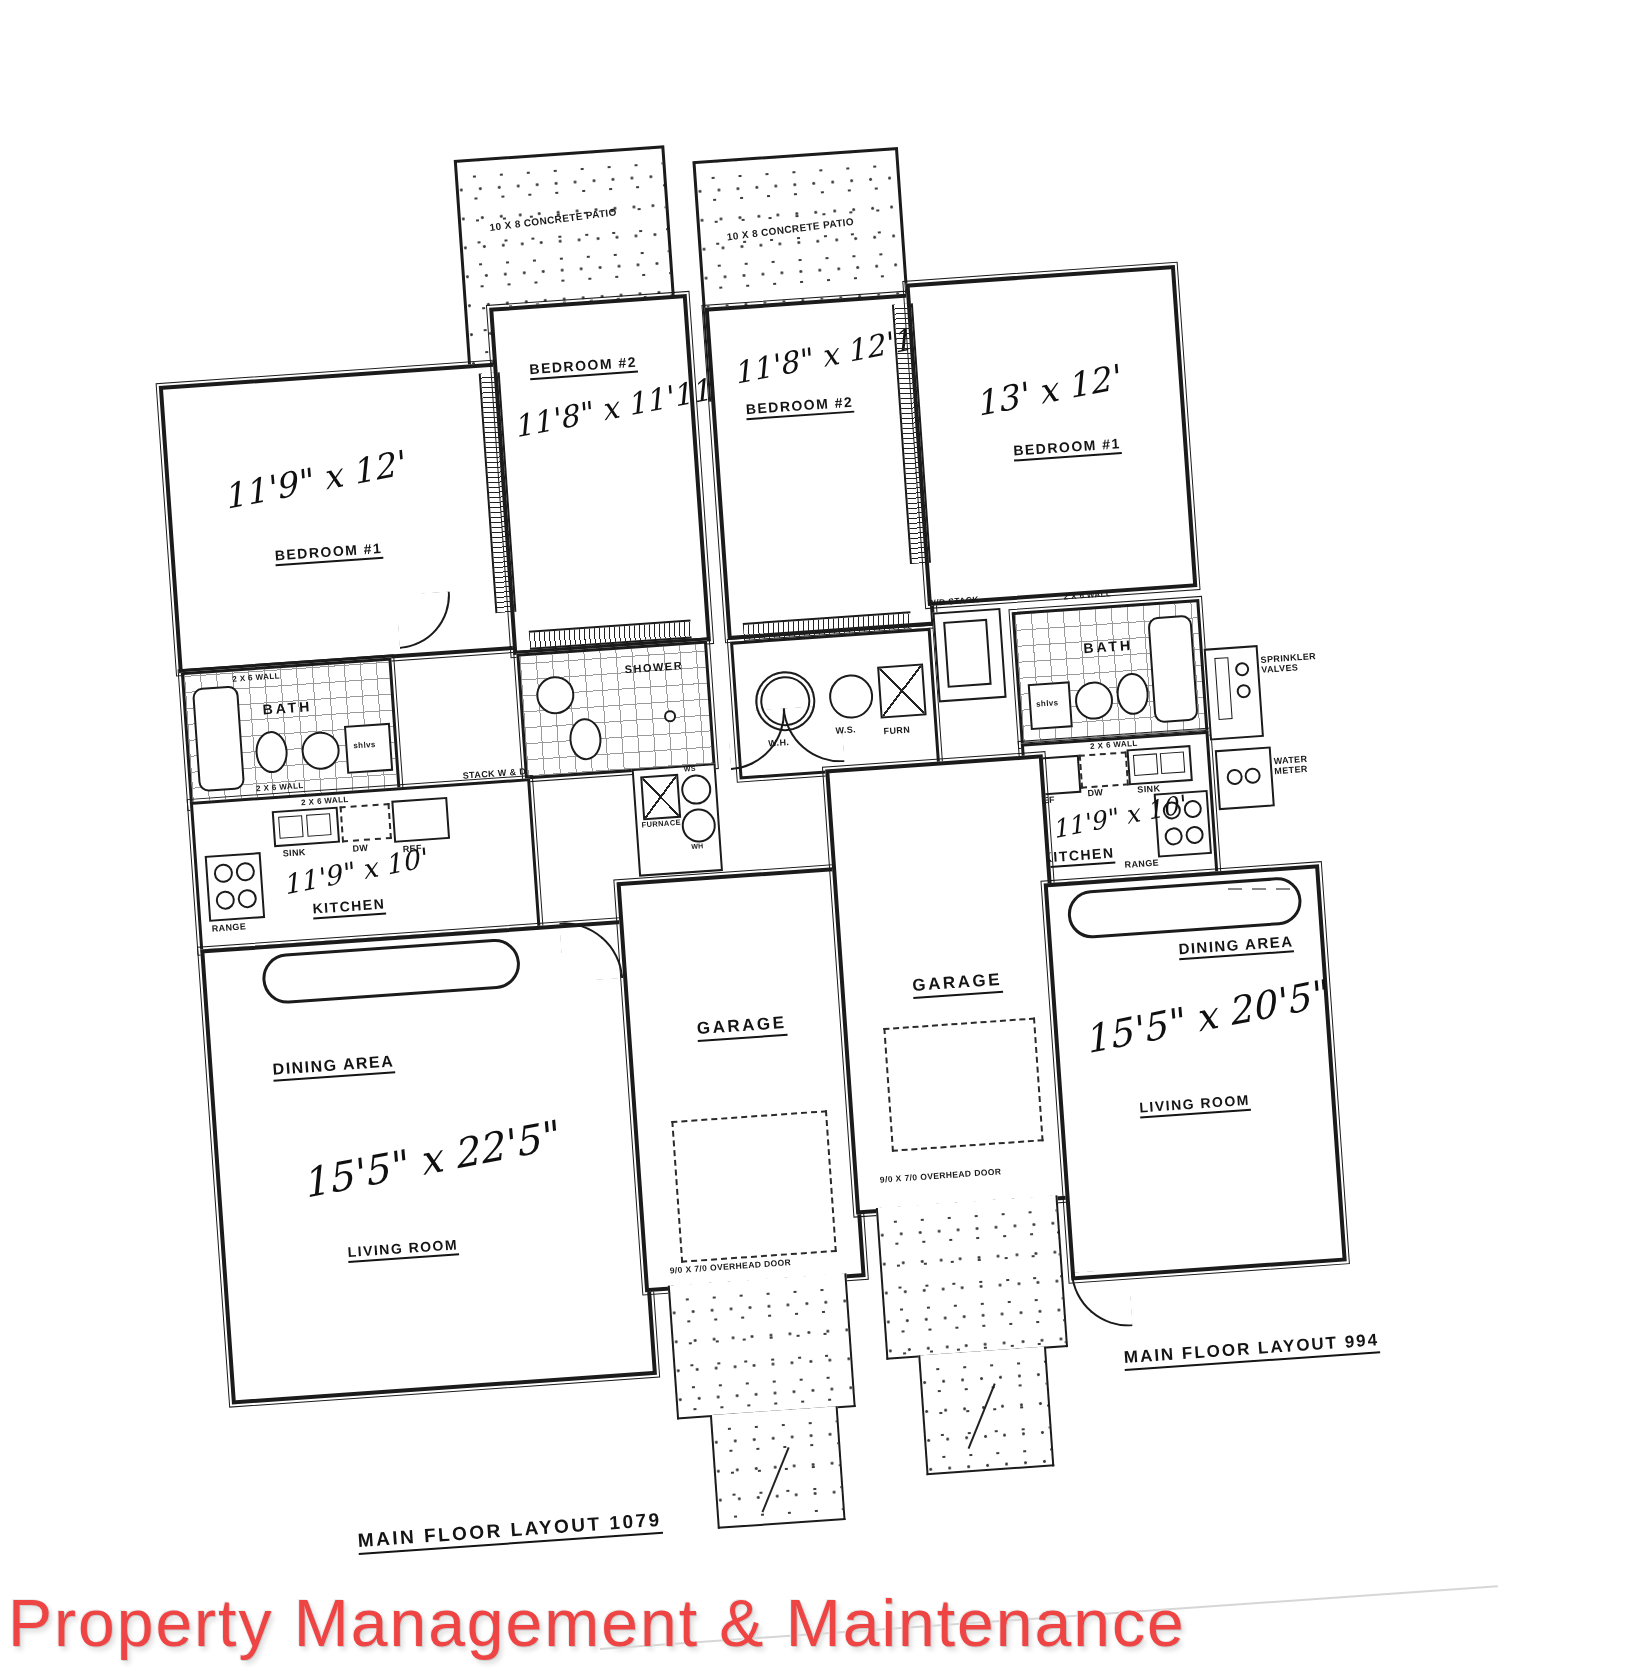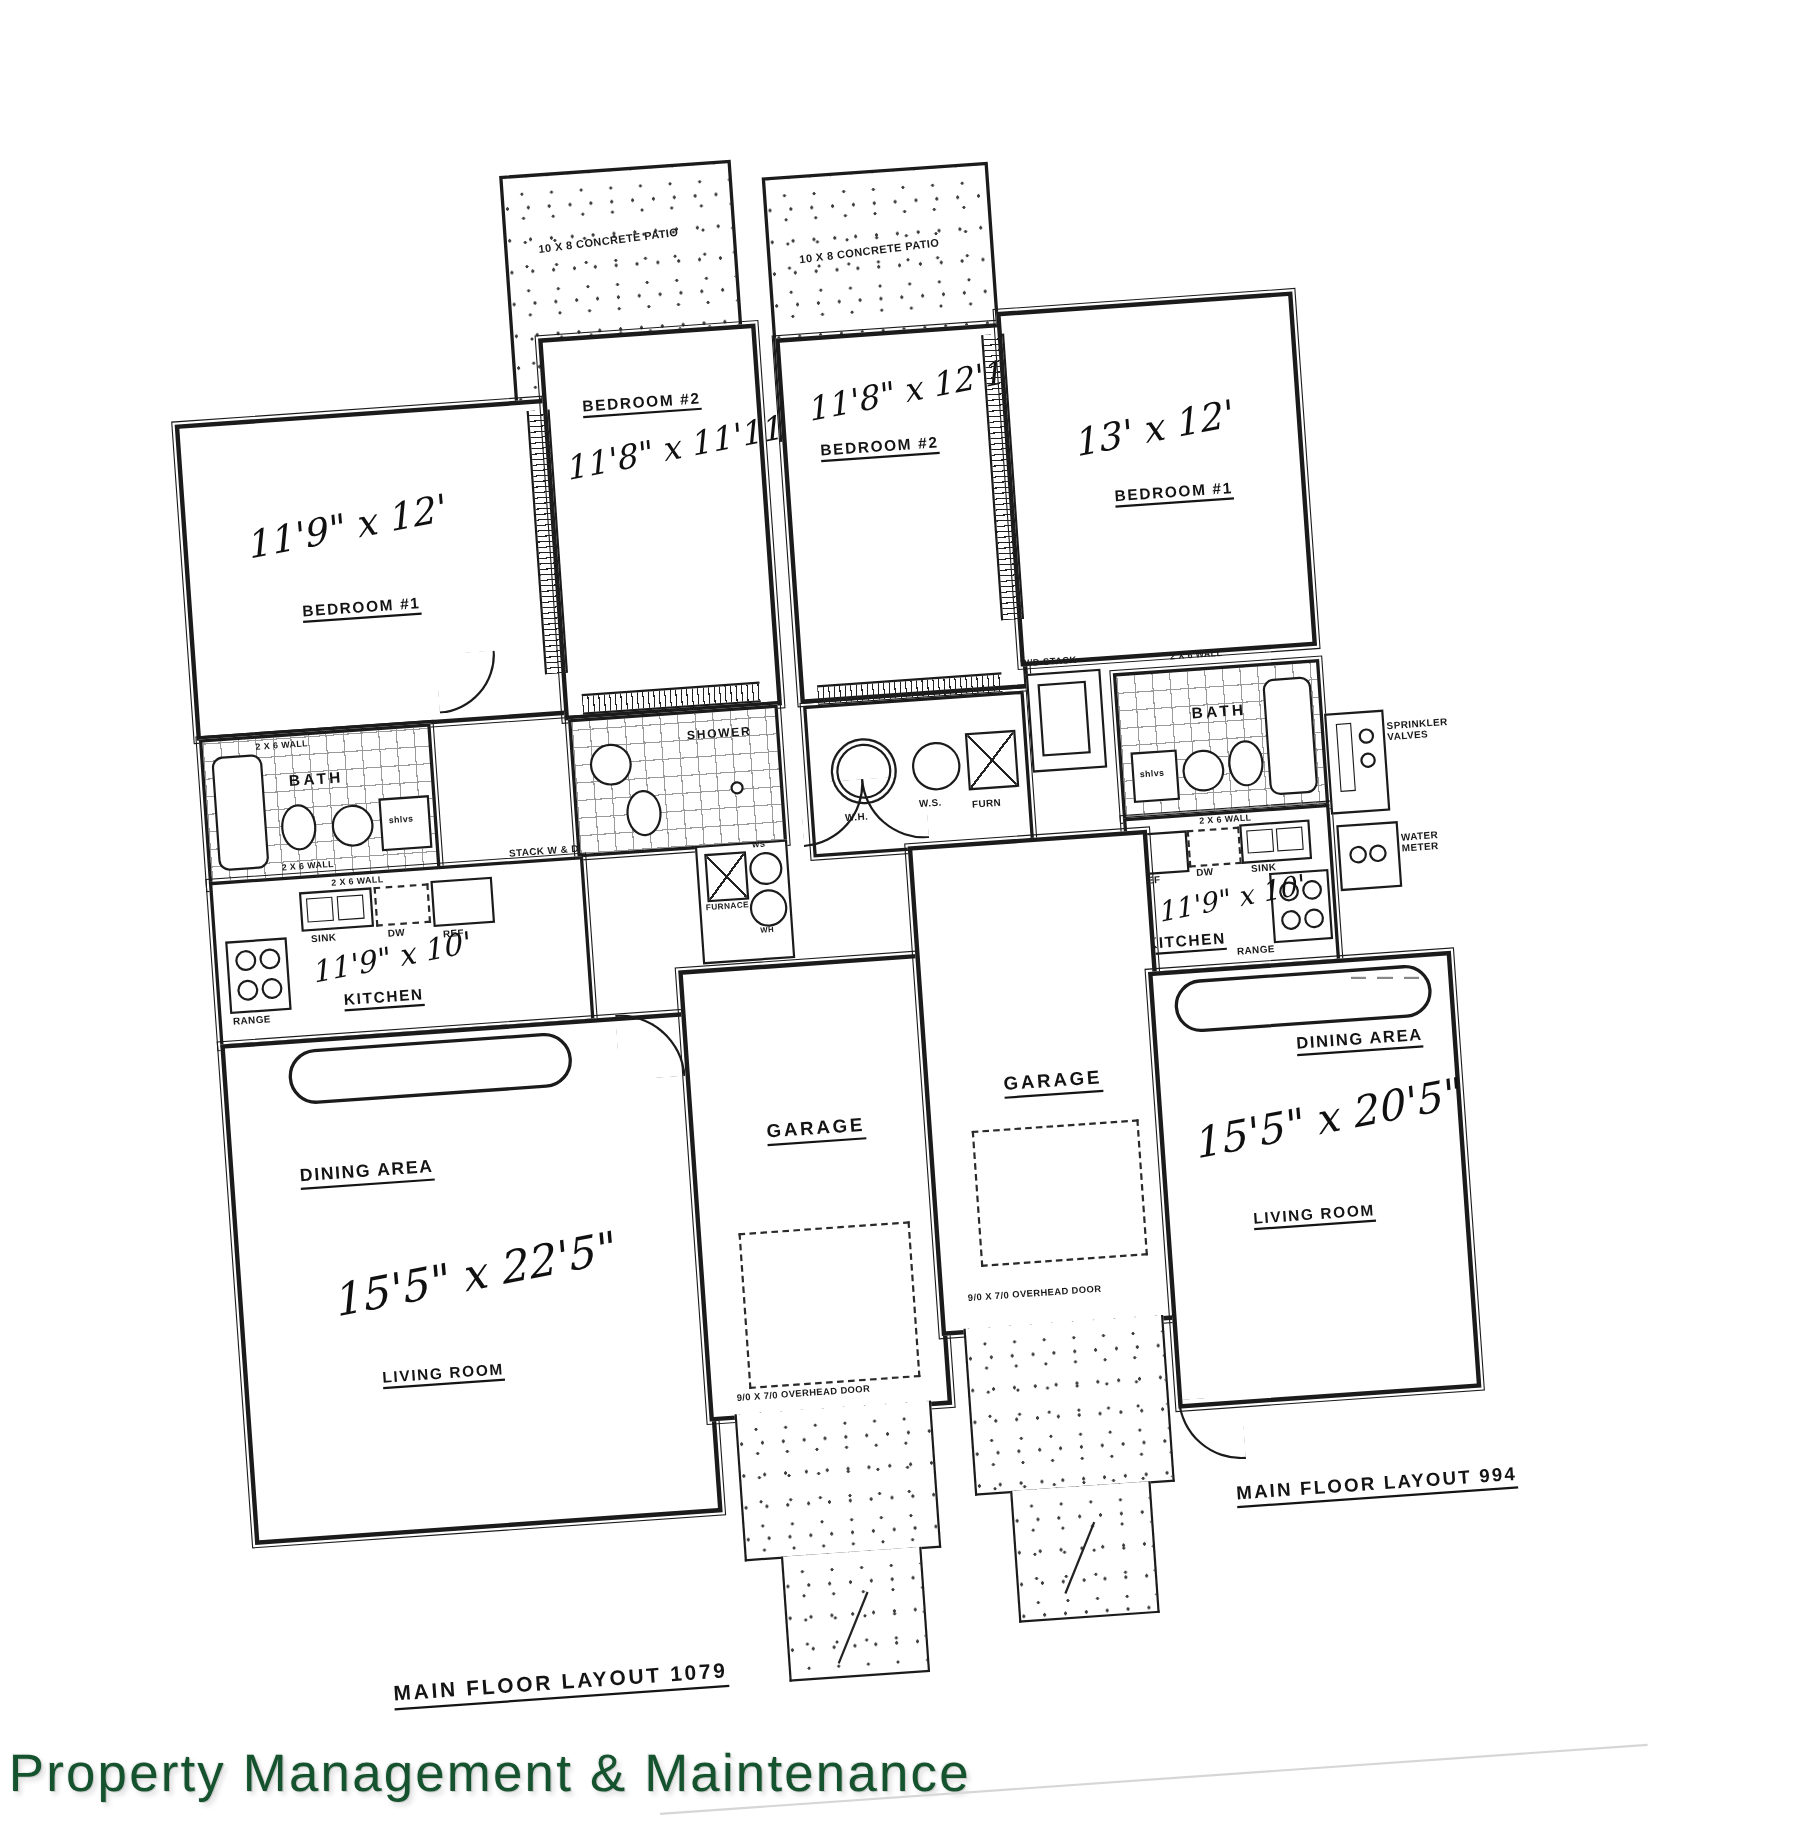--- a/index.html
+++ b/index.html
@@ -35,22 +35,22 @@
   .xbox{position:absolute;border:2px solid #1b1b1b;background:
       linear-gradient(to top right, transparent calc(50% - 1px), #222 calc(50% - 1px) calc(50% + 1px), transparent calc(50% + 1px)),
       linear-gradient(to top left , transparent calc(50% - 1px), #222 calc(50% - 1px) calc(50% + 1px), transparent calc(50% + 1px));}
   .arc{position:absolute;border:2px solid #1a1a1a;background:transparent;}
   .arc-bl{border-right:none;border-top:none;border-radius:0 0 0 100%;}
   .arc-br{border-left:none;border-top:none;border-radius:0 0 100% 0;}
   .arc-tr{border-left:none;border-bottom:none;border-radius:0 100% 0 0;}
   .counter{position:absolute;border:3px solid #1b1b1b;border-radius:26px;background:#fff;}
   .drive-arrow{position:absolute;width:2px;height:70px;background:#222;transform:rotate(26deg);}
   
-  .watermark{position:absolute;left:8px;top:1585px;font-size:48px;font-weight:500;
-      letter-spacing:2px;color:#14532d;white-space:nowrap;
+  .watermark{position:absolute;left:8px;top:1585px;font-size:66px;font-weight:500;
+      letter-spacing:2px;color:#ef4444;white-space:nowrap;
       text-shadow:1px 1px 0 #cdcdcd,-1px -1px 0 #ececec,3px 4px 5px #dedede;}
   .scanline{position:absolute;left:600px;top:1648px;width:900px;height:2px;background:#c4c4c4;
       transform:rotate(-4deg);transform-origin:left center;opacity:.7;}
   .dashmark{position:absolute;left:1228px;top:888px;width:72px;height:2px;opacity:.8;
       background-image:repeating-linear-gradient(90deg,#6a6a6a 0 14px,transparent 14px 24px);}
 </style>
 </head>
 <body>
 
 <div class="page">

